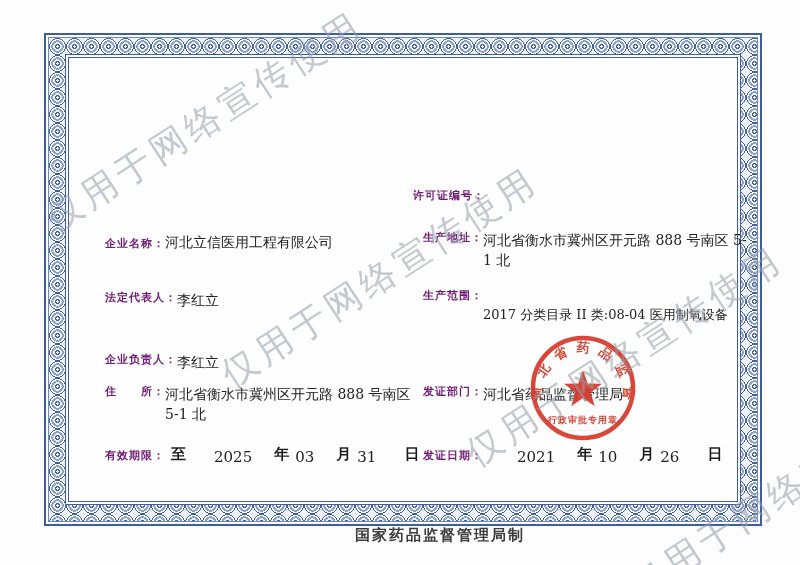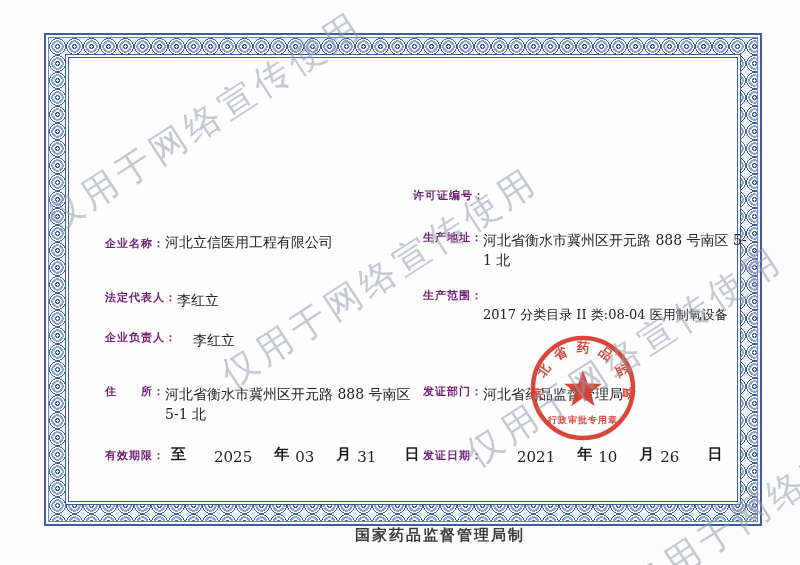--- a/index.html
+++ b/index.html
@@ -31,21 +31,21 @@
   .label{font-weight:700;font-size:11px;color:#701a75;flex:0 0 auto;
     white-space:nowrap;letter-spacing:1px;}
   .value{font-family:"DejaVu Serif","Liberation Serif",serif;
     font-size:14px;color:#222;flex:1 1 auto;}
   .row-license{left:413px;top:188px;width:335px;}
   .row-company{left:105px;top:232px;width:312px;align-items:flex-end;}
   .row-prod-address{left:423px;top:230px;width:328px;}
   .row-legal{left:105px;top:290px;width:312px;}
   .row-scope{left:423px;top:288px;width:328px;}
   .row-scope .value{font-size:13px;line-height:1.4;}
-  .row-manager{left:105px;top:330px;width:312px;gap:16px;}
+  .row-manager{left:105px;top:352px;width:312px;}
   .row-residence{left:105px;top:384px;width:322px;}
   .row-dept{left:423px;top:384px;width:328px;}
   .daterow{position:absolute;display:flex;align-items:baseline;}
   .row-valid{left:105px;top:445px;}
   .row-issue{left:423px;top:445px;}
   .daterow .label{margin-right:6px;}
   .daterow .unit{font-weight:700;font-size:15px;color:#1c1c1c;}
   .daterow .num{font-family:"DejaVu Serif","Liberation Serif",serif;
     font-size:15px;color:#222;position:relative;top:3px;}
   .g28{margin-left:28px;}.g22{margin-left:22px;}.g6{margin-left:6px;}

